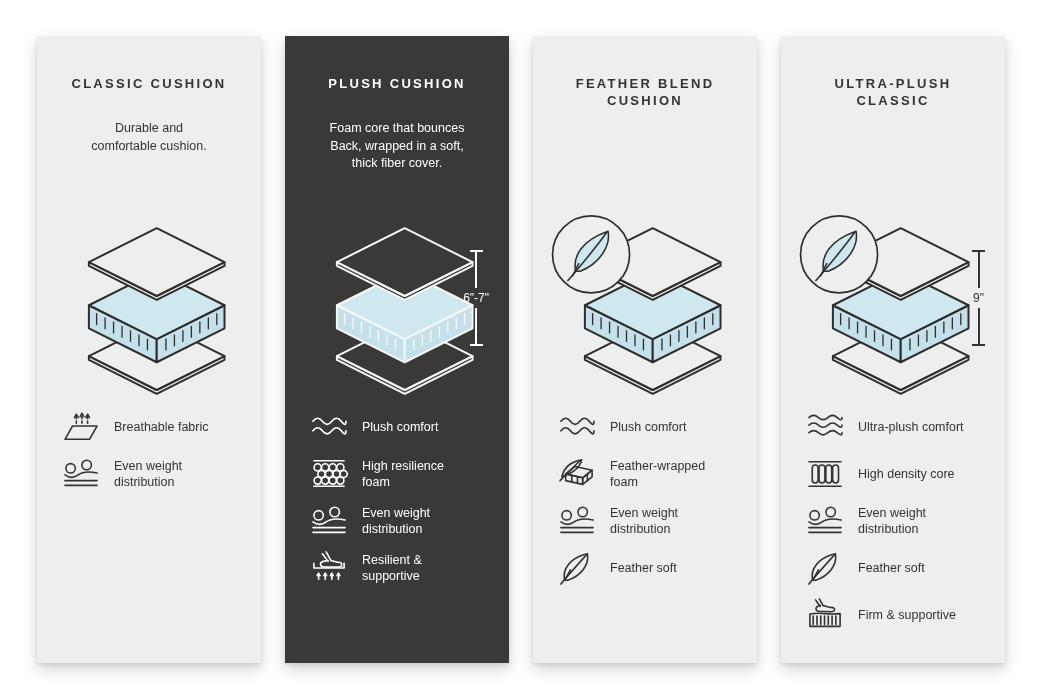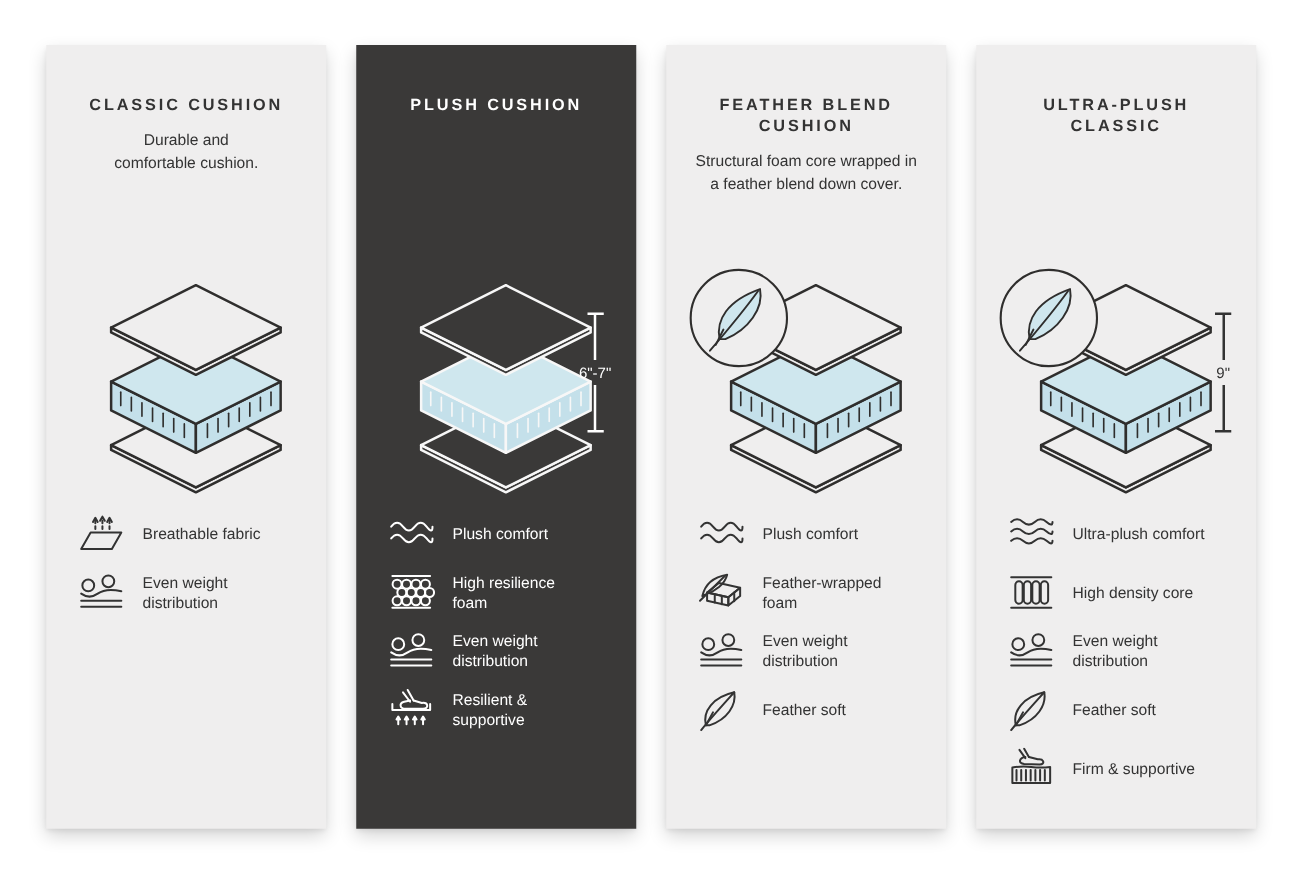--- a/index.html
+++ b/index.html
@@ -46,21 +46,21 @@
     text-align: center;
   }
   .card-title {
     font-size: 13px;
     font-weight: 700;
     letter-spacing: 2.3px;
     line-height: 1.3;
     white-space: pre-line;
   }
   .card-desc {
-    margin-top: 11px;
+    margin-top: 27px;
     font-size: 12.5px;
     line-height: 1.42;
     white-space: pre-line;
   }
   .figure {
     position: relative;
     height: 216px;
     display: flex;
     justify-content: center;
   }
@@ -231,20 +231,23 @@
             </svg>
           </span>
           <span class="feature-label">Even weight
 distribution</span>
         </div>
       </div>
   </div>
     <div class="card dark">
     <div class="card-header">
       <div class="card-title">PLUSH CUSHION</div>
+      <div class="card-desc">Foam core that bounces
+Back, wrapped in a soft,
+thick fiber cover.</div>
     </div>
     <div class="figure">
       <svg class="mattress" viewBox="-22 -14 244 242" xmlns="http://www.w3.org/2000/svg">
 
         <g>
           <polygon class="face" points="22,172 110,216 198,172 198,177 110,221 22,177"></polygon>
           <polygon class="face" points="110,128 198,172 110,216 22,172"></polygon>
         </g>
 
         <g>
@@ -343,22 +346,20 @@
           </span>
           <span class="feature-label">Resilient &amp;
 supportive</span>
         </div>
       </div>
   </div>
     <div class="card light">
     <div class="card-header">
       <div class="card-title">FEATHER BLEND
 CUSHION</div>
-      <div class="card-desc">Structural foam core wrapped in
-a feather blend down cover.</div>
     </div>
     <div class="figure">
       <svg class="mattress" viewBox="-22 -14 244 242" xmlns="http://www.w3.org/2000/svg">
 
         <g>
           <polygon class="face" points="22,172 110,216 198,172 198,177 110,221 22,177"></polygon>
           <polygon class="face" points="110,128 198,172 110,216 22,172"></polygon>
         </g>
 
         <g>

